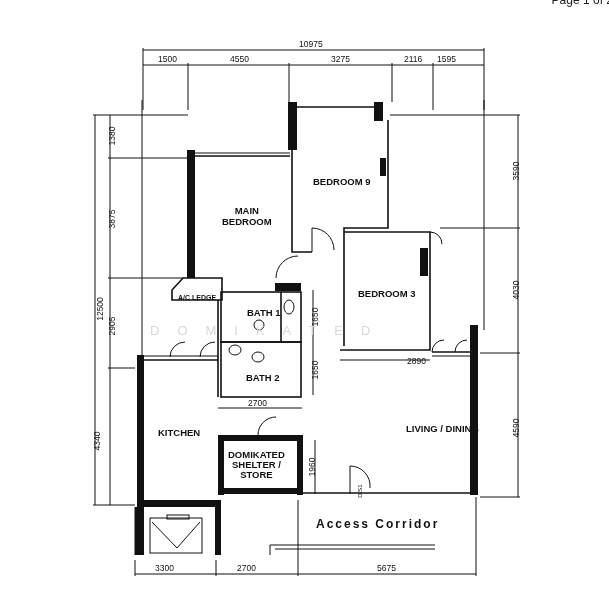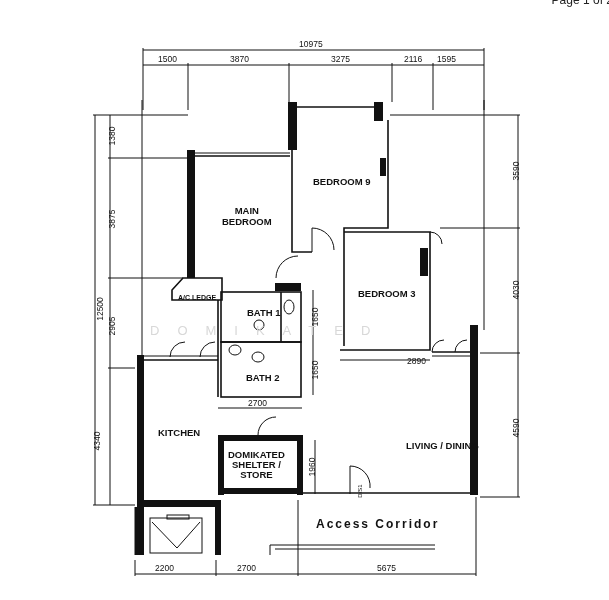--- a/index.html
+++ b/index.html
@@ -135,45 +135,45 @@
 <div class="wm" style="left:150px; top:323px;">DOMIKATED</div>
 
 <div class="lbl" style="left:222px; top:205px; white-space:pre;">MAIN
 BEDROOM</div>
 <div class="lbl" style="left:313px; top:176px;">BEDROOM 9</div>
 <div class="lbl" style="left:358px; top:288px;">BEDROOM 3</div>
 <div class="lbl" style="left:178px; top:292px; font-size:7px;">A/C LEDGE</div>
 <div class="lbl" style="left:247px; top:307px;">BATH 1</div>
 <div class="lbl" style="left:246px; top:372px;">BATH 2</div>
 <div class="lbl" style="left:158px; top:427px;">KITCHEN</div>
-<div class="lbl" style="left:358px; top:440px;padding-left:48px;">LIVING / DINING</div>
+<div class="lbl" style="left:358px; top:423px;padding-left:48px;">LIVING / DINING</div>
 <div class="lbl" style="left:228px; top:450px; white-space:pre; line-height:10px;">DOMIKATED
 SHELTER /
 STORE</div>
 <div class="corr" style="left:316px; top:517px;">Access Corridor</div>
 <div class="dim v" style="left:353px; top:488px; font-size:6px;">D/S1</div>
 
 <div class="dim" style="left:299px; top:39px;">10975</div>
 <div class="dim" style="left:158px; top:54px;">1500</div>
-<div class="dim" style="left:230px; top:54px;">3870</div>
+<div class="dim" style="left:230px; top:54px;">4550</div>
 <div class="dim" style="left:331px; top:54px;">3275</div>
 <div class="dim" style="left:404px; top:54px;">2116</div>
 <div class="dim" style="left:437px; top:54px;">1595</div>
 
 <div class="dim v" style="left:88px; top:304px;">12500</div>
 <div class="dim v" style="left:103px; top:131px;">1380</div>
 <div class="dim v" style="left:103px; top:214px;">3875</div>
 <div class="dim v" style="left:103px; top:321px;">2905</div>
 <div class="dim v" style="left:88px; top:436px;">4340</div>
 
 <div class="dim v" style="left:507px; top:166px;">3590</div>
 <div class="dim v" style="left:507px; top:285px;">4030</div>
 <div class="dim v" style="left:507px; top:423px;">4590</div>
 
-<div class="dim" style="left:155px; top:563px;">2200</div>
+<div class="dim" style="left:155px; top:563px;">3300</div>
 <div class="dim" style="left:237px; top:563px;">2700</div>
 <div class="dim" style="left:377px; top:563px;">5675</div>
 
 <div class="dim" style="left:248px; top:398px;">2700</div>
 <div class="dim v" style="left:306px; top:312px;">1650</div>
 <div class="dim v" style="left:306px; top:365px;">1650</div>
 <div class="dim" style="left:375px; top:356px;margin-left:32px;">2890</div>
 <div class="dim v" style="left:303px; top:462px;">1960</div>
 
 </body></html>

